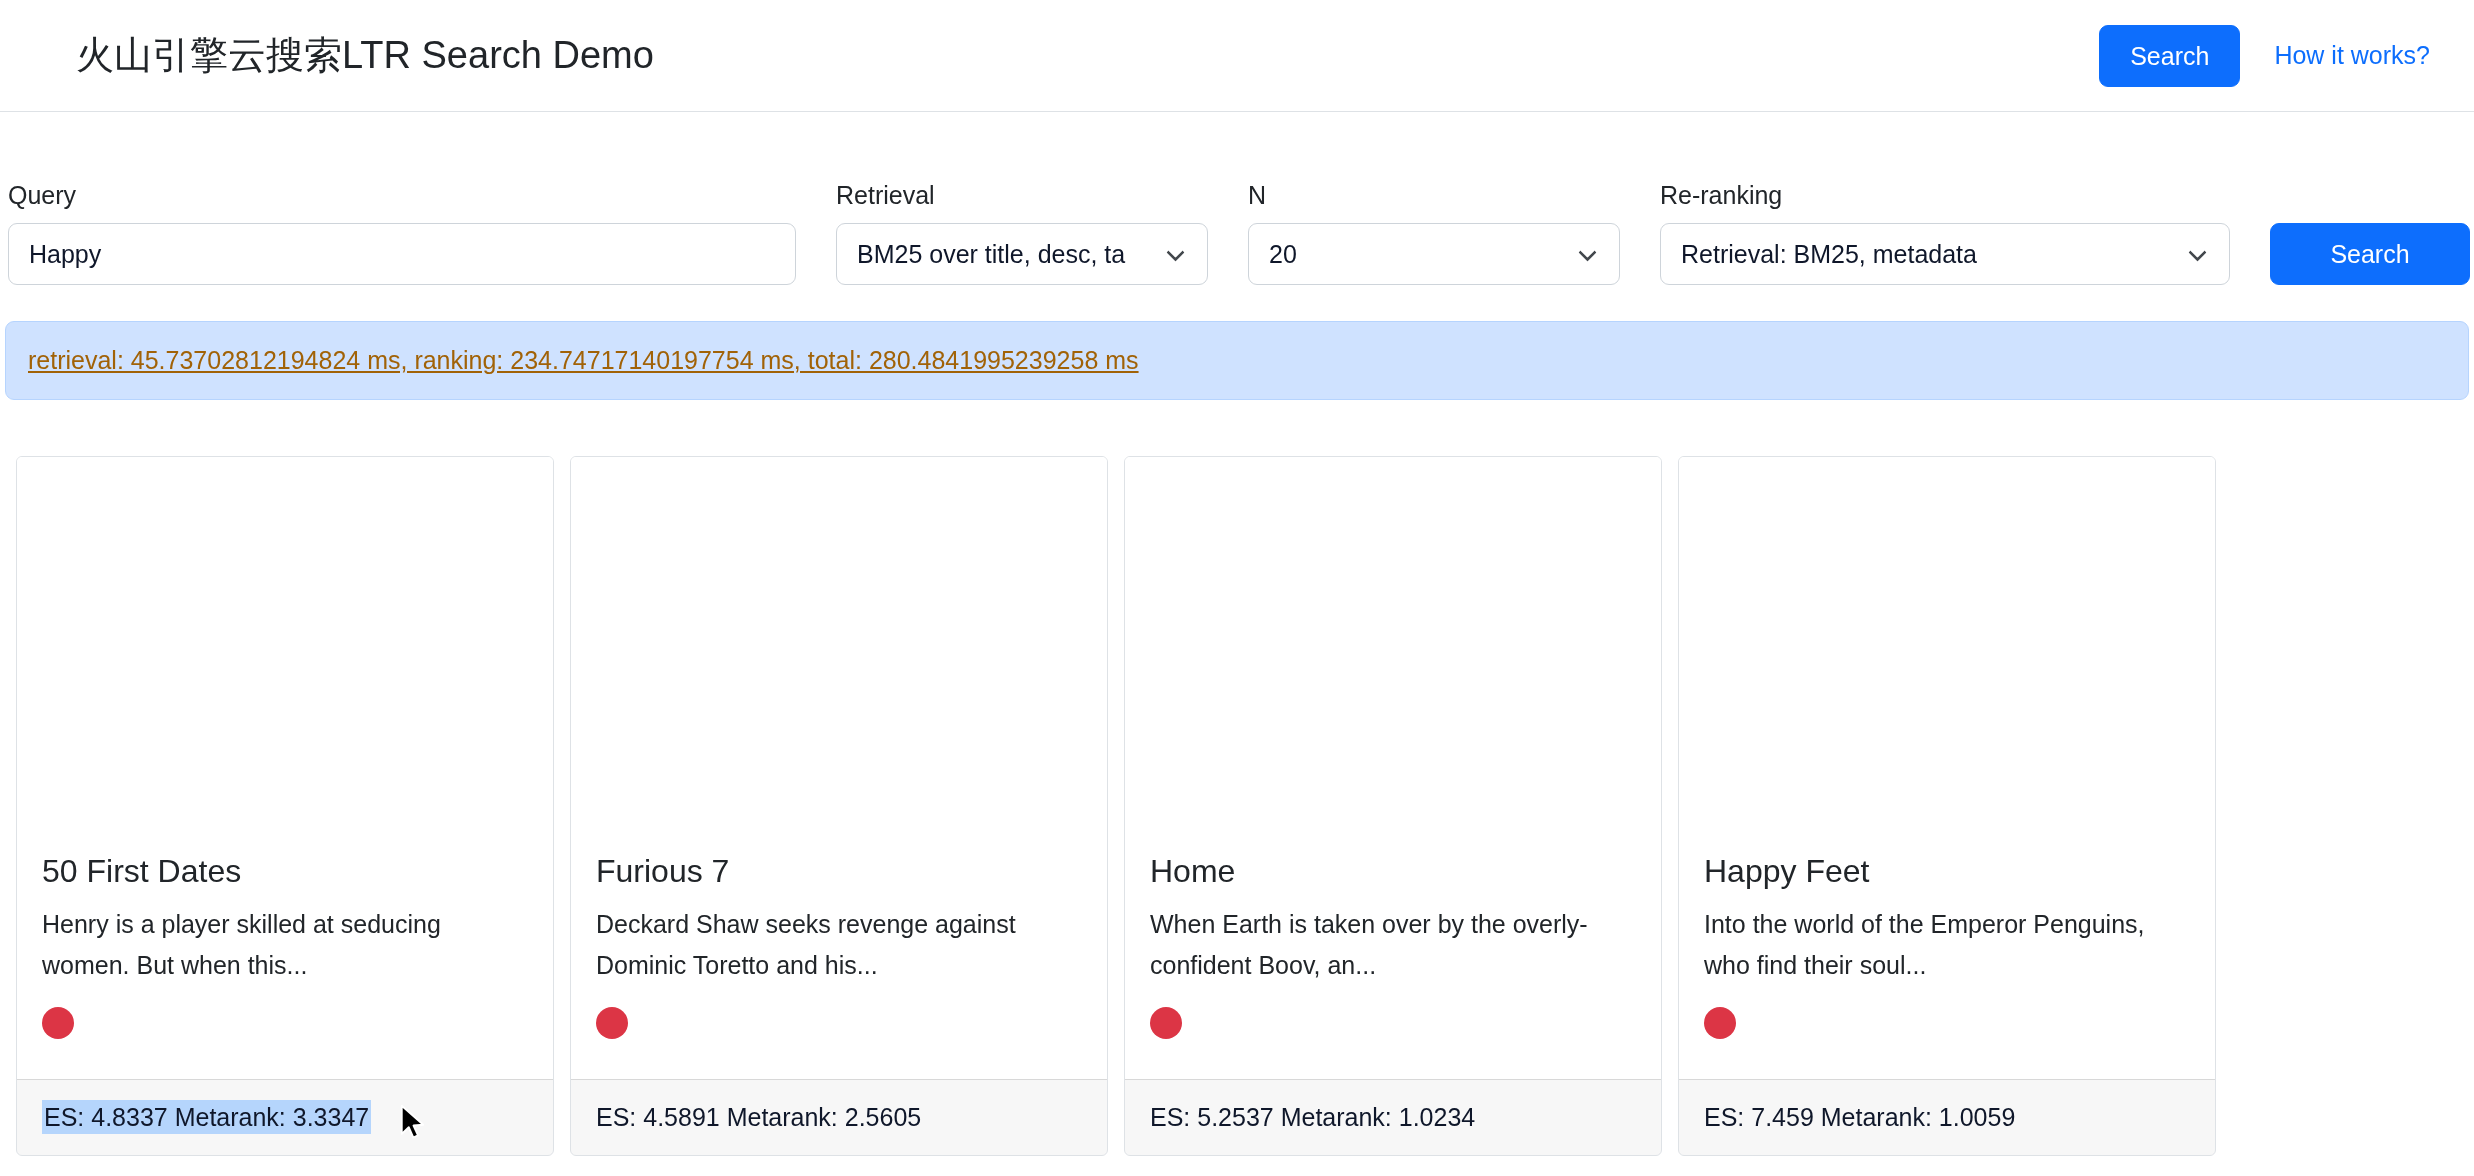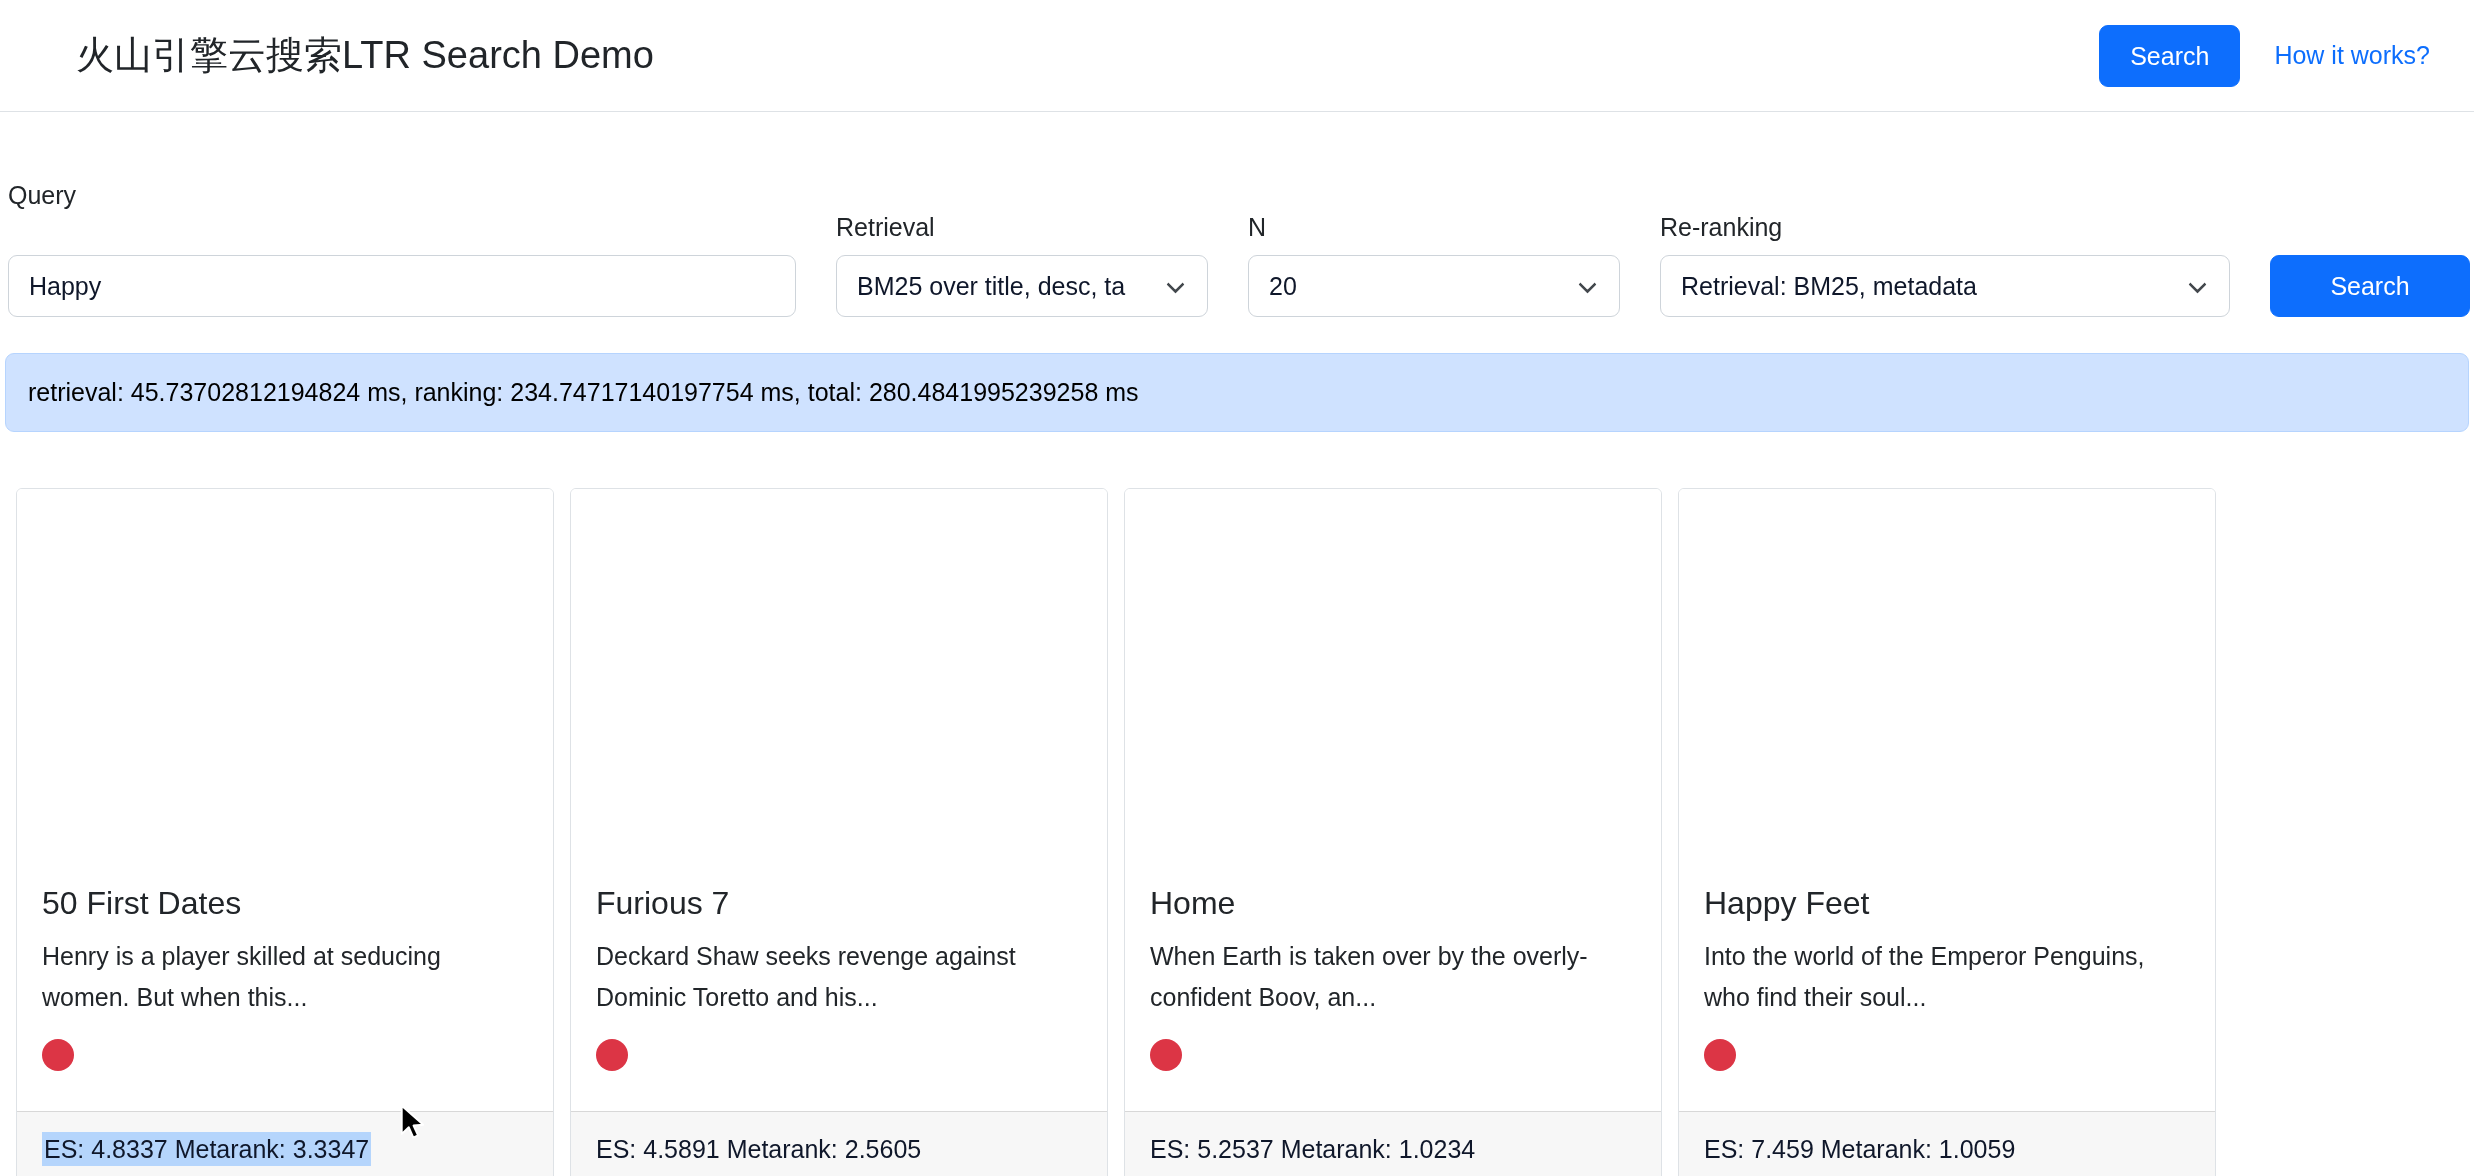--- a/index.html
+++ b/index.html
@@ -93,40 +93,41 @@
     right: 25px;
     top: 22px;
     width: 13px;
     height: 13px;
     border-left: 3px solid #43484d;
     border-bottom: 3px solid #43484d;
     transform: rotate(-45deg);
     border-radius: 1px;
     pointer-events: none;
   }
-  .f-query     { width: 788px; gap: 32px; }
+  .f-query     { width: 788px; }
   .f-retrieval { width: 372px; }
   .f-n         { width: 372px; }
   .f-rerank    { width: 570px; }
   .f-button    { flex: 1; }
   .form-search-btn {
     width: 100%;
     height: 62px;
     padding: 0;
   }
 
   
   .alert {
     margin: 36px 5px 0 5px;
     background: #cfe2ff;
     border: 1px solid #b6d4fe;
-    color: #000000;
+    color: #a16207;
     border-radius: 9px;
     padding: 24px 22px;
     font-size: 25px;
+    text-decoration: underline;
   }
 
   
   .cards {
     display: flex;
     gap: 16px;
     padding: 0 16px;
     margin-top: 56px;
   }
   .card {

